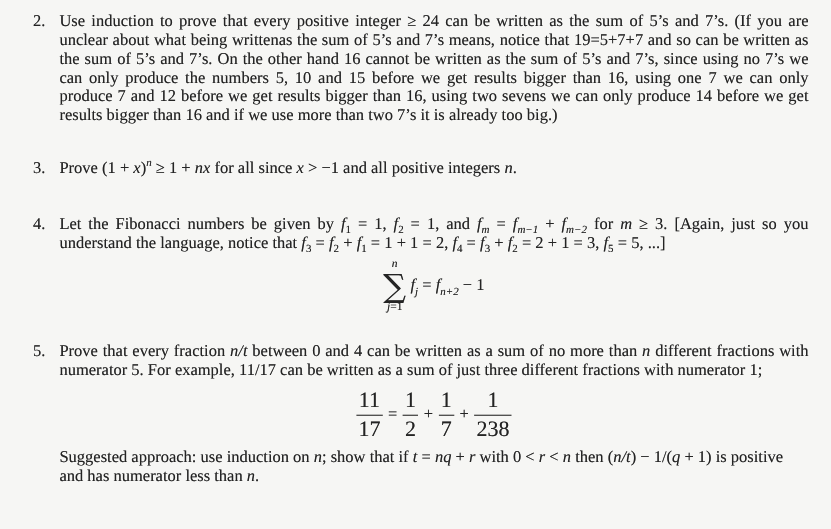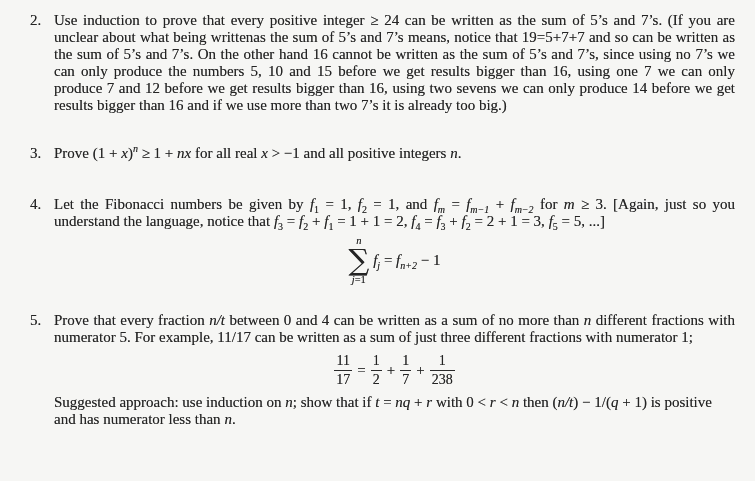--- a/index.html
+++ b/index.html
@@ -47,42 +47,42 @@
   .sumwrap .limit{font-size:10.5px;line-height:1.1;}
   .sigma{
     font-size:29px;line-height:0.95;
     font-family:"DejaVu Serif","Liberation Serif",serif;
   }
   .rhs{white-space:nowrap;}
 
   .frac-eq{margin:7px 0 6px 0;}
   .frac{
     display:inline-block;vertical-align:middle;
-    text-align:center;line-height:1.15;font-size:14px;
+    text-align:center;line-height:1.15;font-size:20px;
   }
   .frac .fn{display:block;padding:0 2px 1px 2px;border-bottom:1.2px solid #2a2a2a;}
   .frac .fd{display:block;padding:1px 2px 0 2px;}
   .op{padding:0 5px;vertical-align:middle;}
 </style>
 </head>
 <body>
 
 <div class="page">
 
   <section class="problem">
     <span class="pnum">2.</span>
     <div class="pbody">
       <p class="para"><span>Use induction to prove that every positive integer ≥ 24 can be written as the sum of 5’s and 7’s. (If you are unclear about what being writtenas the sum of 5’s and 7’s means, notice that 19=5+7+7 and so can be written as the sum of 5’s and 7’s. On the other hand 16 cannot be written as the sum of 5’s and 7’s, since using no 7’s we can only produce the numbers 5, 10 and 15 before we get results bigger than 16, using one 7 we can only produce 7 and 12 before we get results bigger than 16, using two sevens we can only produce 14 before we get results bigger than 16 and if we use more than two 7’s it is already too big.)</span></p>
     </div>
   </section>
 
   <section class="problem gap-a">
     <span class="pnum">3.</span>
     <div class="pbody">
-      <p class="para last-left"><span>Prove (1 + </span><span class="mi">x</span><span>)</span><sup class="mi">n</sup><span> ≥ 1 + </span><span class="mi">nx</span><span> for all real </span><span class="mi">x</span><span> &gt; −1 and all positive integers </span><span class="mi">n</span><span>.</span></p>
+      <p class="para last-left"><span>Prove (1 + </span><span class="mi">x</span><span>)</span><sup class="mi">n</sup><span> ≥ 1 + </span><span class="mi">nx</span><span> for all since </span><span class="mi">x</span><span> &gt; −1 and all positive integers </span><span class="mi">n</span><span>.</span></p>
     </div>
   </section>
 
   <section class="problem gap-b">
     <span class="pnum">4.</span>
     <div class="pbody">
       <p class="para"><span>Let the Fibonacci numbers be given by </span><span class="mi">f</span><sub>1</sub><span> = 1, </span><span class="mi">f</span><sub>2</sub><span> = 1, and </span><span class="mi">f</span><sub class="mi">m</sub><span> = </span><span class="mi">f</span><sub class="mi">m−1</sub><span> + </span><span class="mi">f</span><sub class="mi">m−2</sub><span> for </span><span class="mi">m</span><span> ≥ 3. [Again, just so you understand the language, notice that </span><span class="mi">f</span><sub>3</sub><span> = </span><span class="mi">f</span><sub>2</sub><span> + </span><span class="mi">f</span><sub>1</sub><span> = 1 + 1 = 2, </span><span class="mi">f</span><sub>4</sub><span> = </span><span class="mi">f</span><sub>3</sub><span> + </span><span class="mi">f</span><sub>2</sub><span> = 2 + 1 = 3, </span><span class="mi">f</span><sub>5</sub><span> = 5, ...]</span></p>
       <div class="disp">
         <span class="sumwrap">
           <span class="limit mi">n</span>

